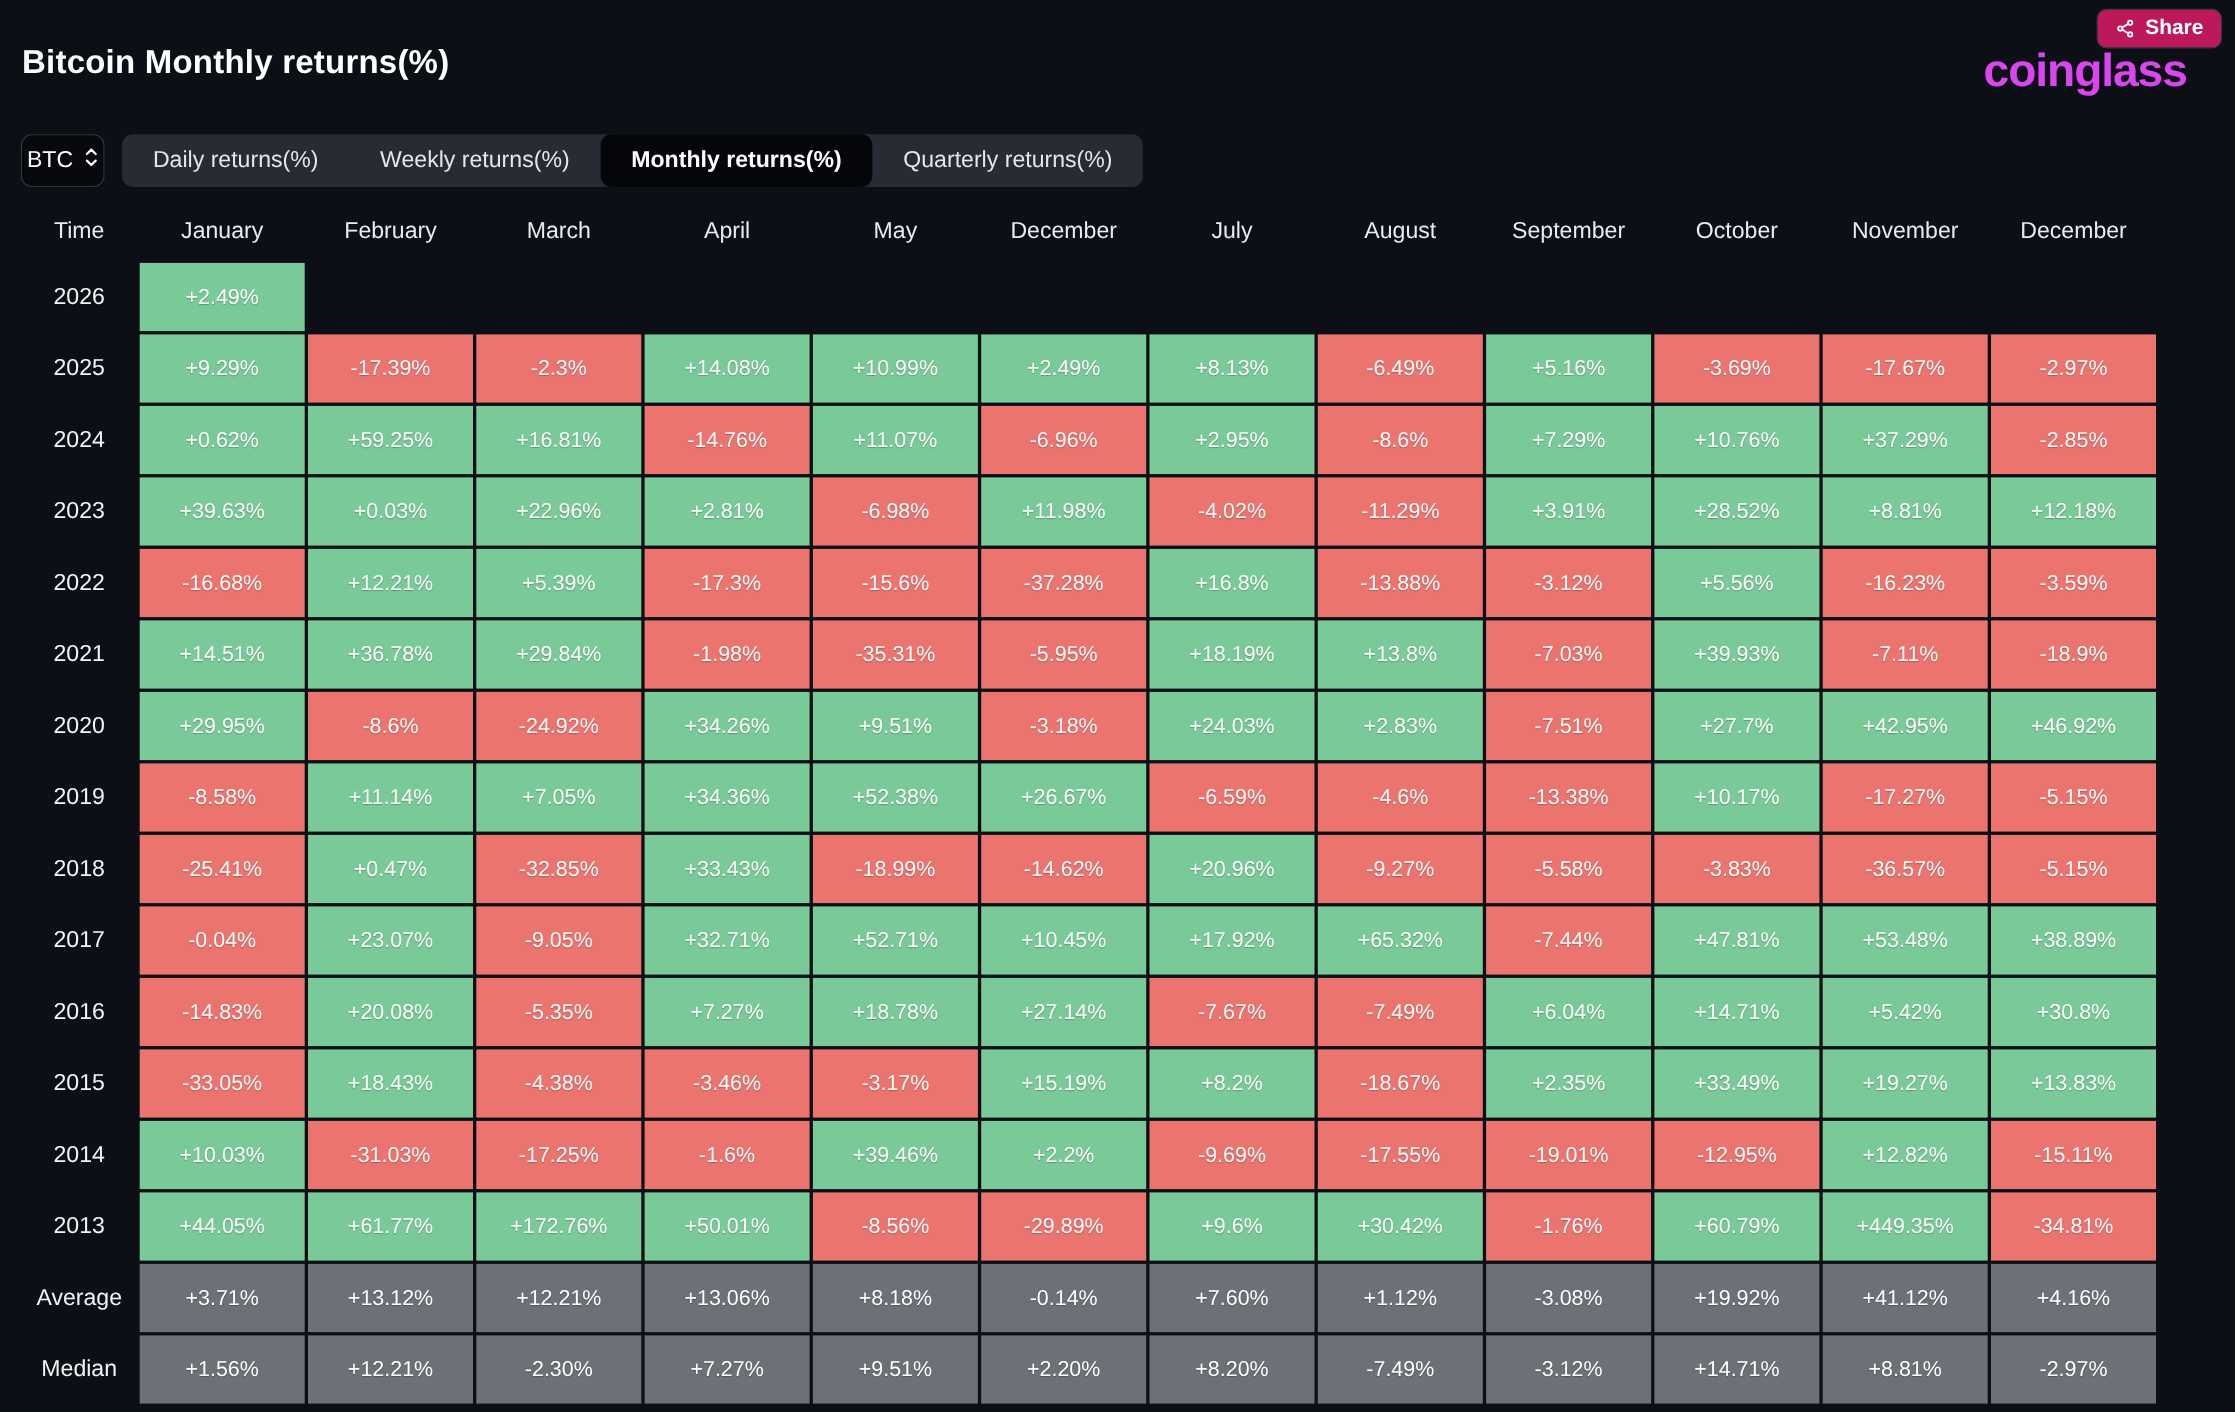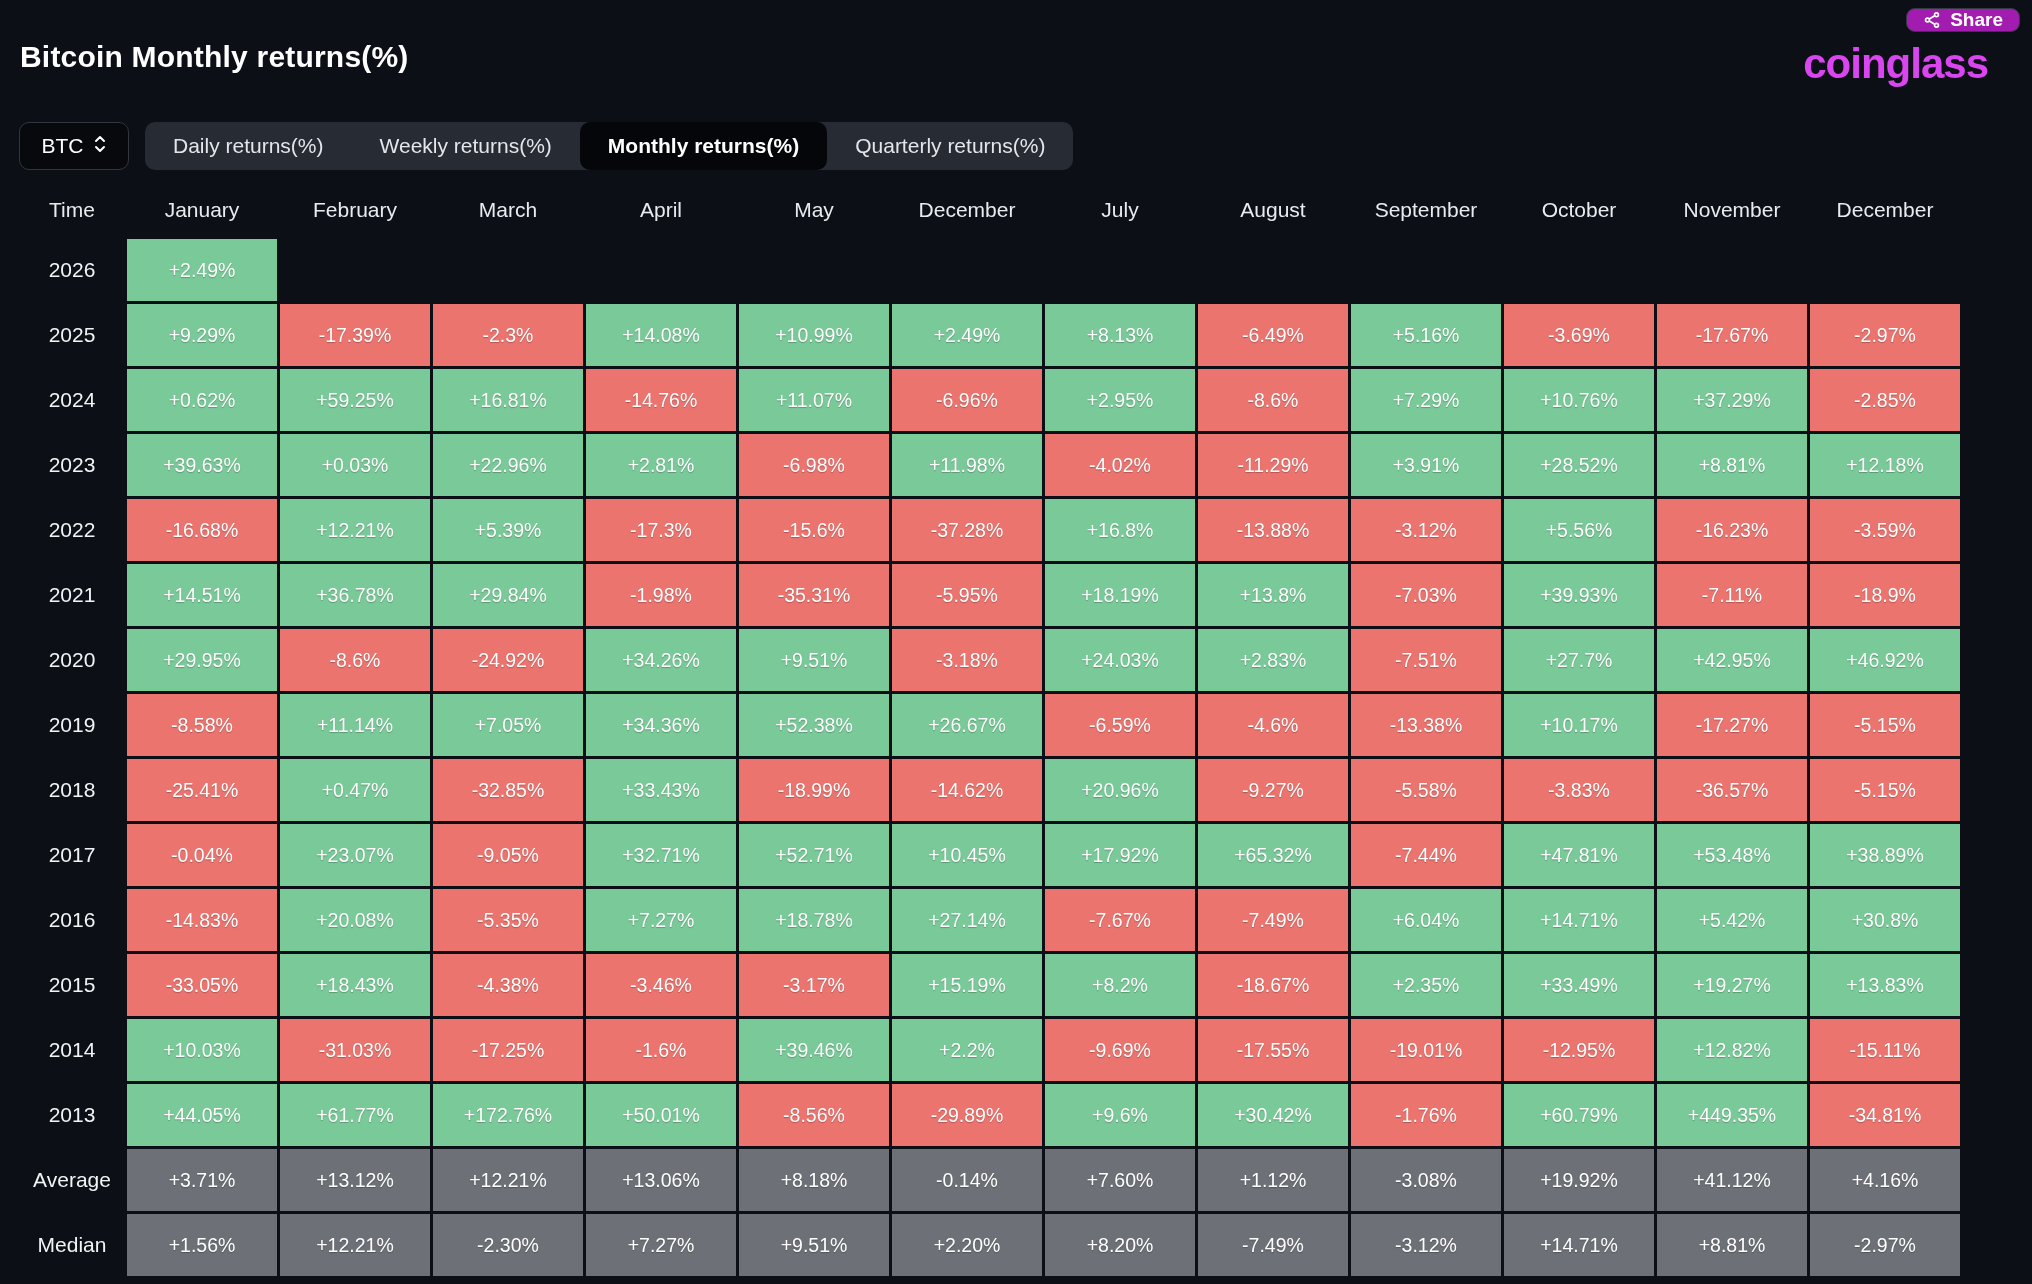--- a/index.html
+++ b/index.html
@@ -1,34 +1,34 @@
 <!DOCTYPE html>
 <html style="--green: #7ac999; --red: #eb746f; --gray: #6d7076;"><head>
 <meta charset="utf-8">
 <style>
   * { margin:0; padding:0; box-sizing:border-box; }
   html,body { background:#0c0f16; }
   body { width:2032px; height:1284px; overflow:hidden;
          font-family:"Liberation Sans", sans-serif; }
   .page { position:relative; width:2032px; height:1284px; background:#0c0f16; }
 
-  .share-btn { position:absolute; top:8px; right:12px; height:24px;
+  .share-btn { position:absolute; top:8px; right:12px; height:36px;
     display:flex; align-items:center; gap:9px; padding:0 16px;
-    background:#a21caf; border:1px solid #343a44; border-radius:9px;
+    background:#be185d; border:1px solid #343a44; border-radius:9px;
     color:#fff; font-size:19px; font-weight:700; cursor:pointer; }
   .share-btn svg { display:block; }
 
   .page-title { position:absolute; top:40px; left:20px;
     font-size:30px; font-weight:700; color:#ffffff; letter-spacing:.2px; }
 
   .logo { position:absolute; top:40px; right:44px;
     font-size:42px; font-weight:700; color:#d946ef; letter-spacing:-1px; }
 
   .controls { position:absolute; top:122px; left:19px; display:flex; gap:16px; }
-  .btc-select { width:110px; height:48px; background:#07090d;
+  .btc-select { width:76px; height:48px; background:#07090d;
     border:1px solid #31363f; border-radius:10px; color:#fff; font-size:21px;
     display:flex; align-items:center; justify-content:center; gap:9px; cursor:pointer; }
   .tabs { height:48px; background:#262b34; border-radius:10px;
     display:flex; align-items:center; }
   .tab { height:48px; display:flex; align-items:center; padding:3px 28px;
     color:#e3e6ea; font-size:21px; border-radius:10px; cursor:pointer; white-space:nowrap; }
   .tab.active { background:#04060a; color:#fff;font-weight:bold; }
 
   .returns-table { position:absolute; top:184px; left:20px;
     display:grid; grid-template-columns:104px repeat(12,150px);

